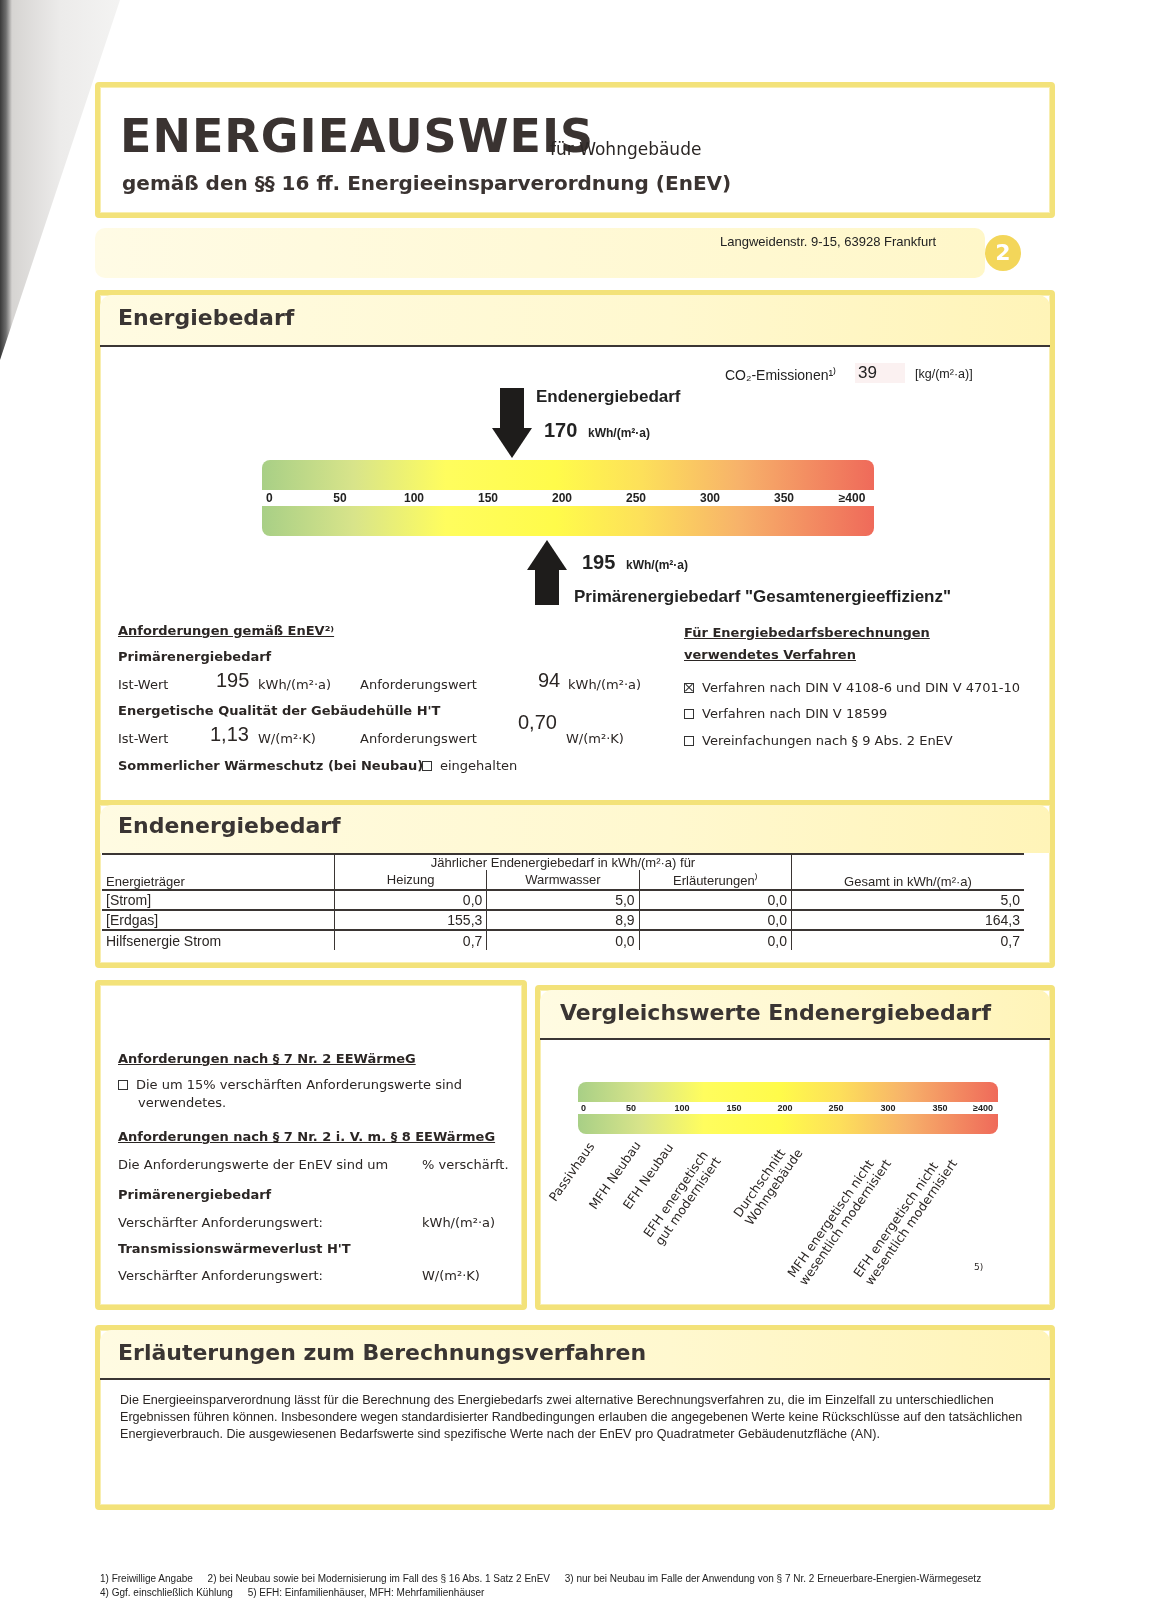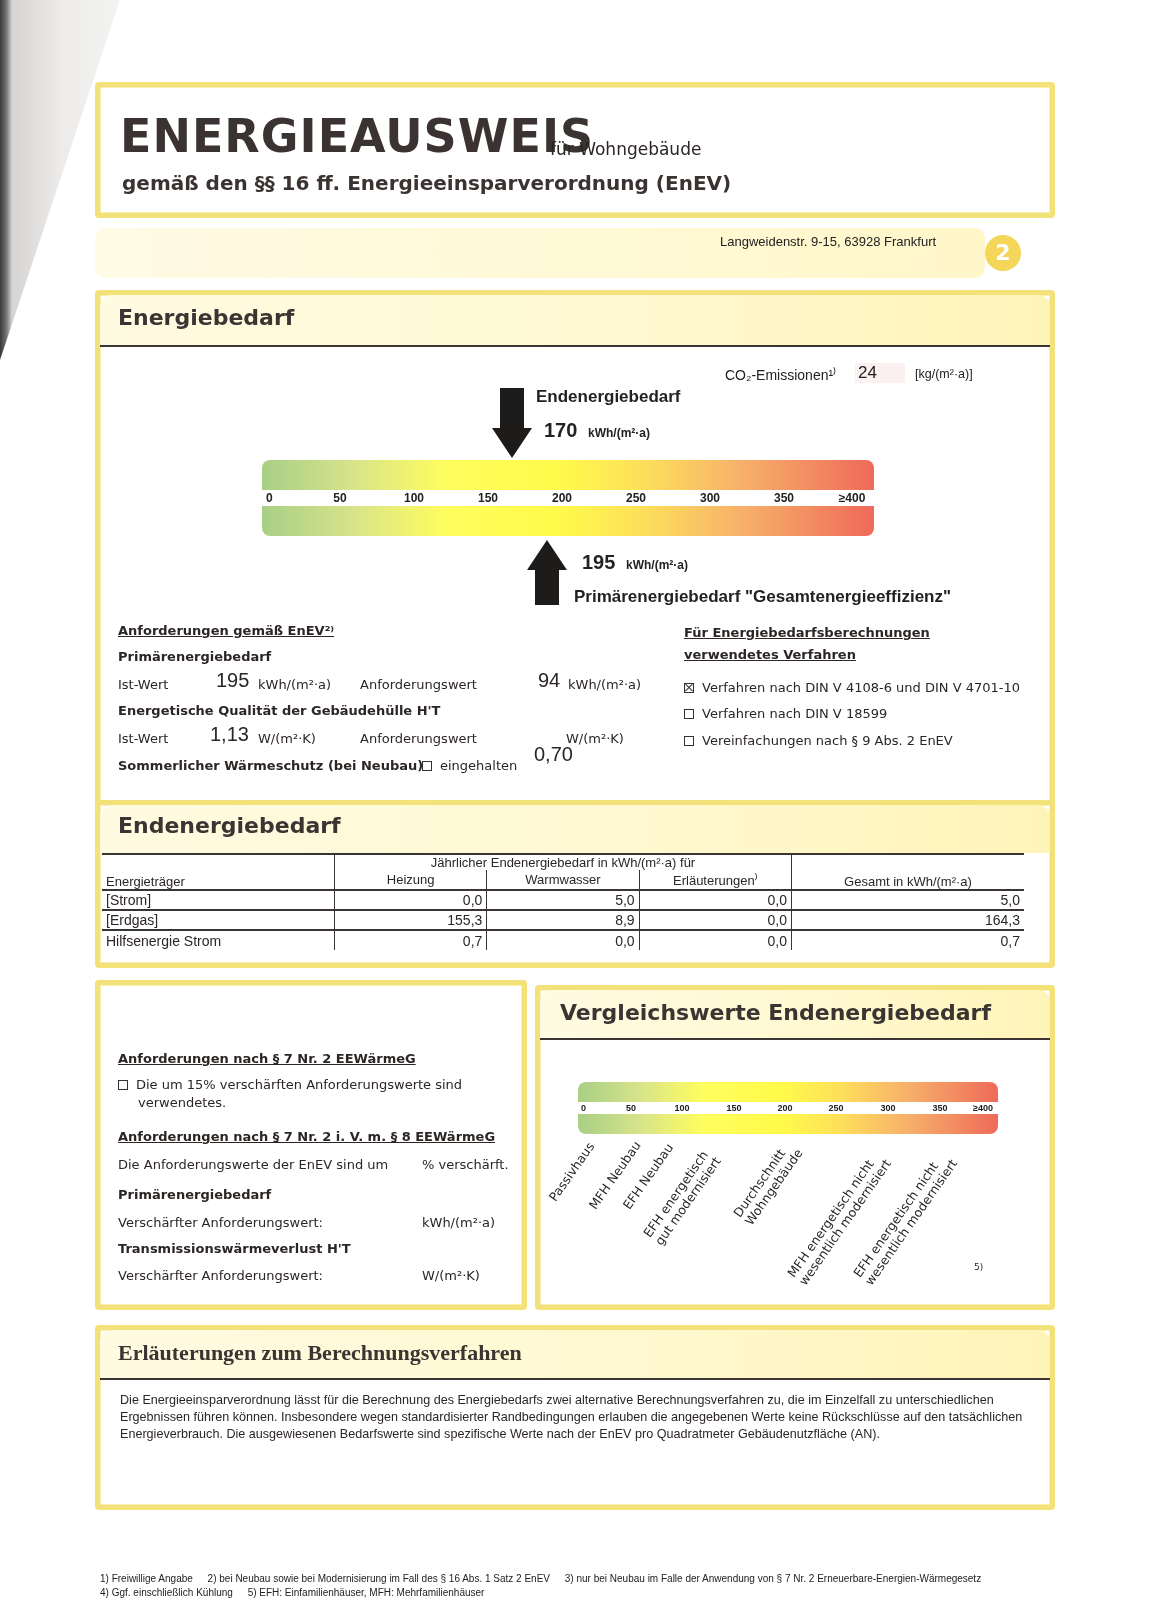--- a/index.html
+++ b/index.html
@@ -83,21 +83,21 @@
   #ver-box .box-head { height: 50px; }
   #ver-box .box-head .ttl { top: 10px; font-size: 22px; left: 20px; }
   #ver-scale { left: 38px; top: 92px; width: 420px; height: 52px; }
   #ver-scale .gap { top: 20px; height: 12px; }
   #ver-scale .tick { top: 20px; font-size: 9px; line-height: 12px; }
   .rot-label { position: absolute; font-size: 12.5px; transform-origin: left bottom; transform: rotate(-55deg); white-space: pre; line-height: 14px; color: #2b2624; }
 
   
   #erl-box { left: 95px; top: 1325px; width: 960px; height: 185px; }
   #erl-box .box-head { height: 50px; }
-  #erl-box .box-head .ttl { top: 10px; font-size: 22px; font-family: Liberation Serif, serif; }
+  #erl-box .box-head .ttl { top: 10px; font-size: 22px; }
   #erl-text { position: absolute; left: 20px; top: 62px; width: 905px; font-family: "Liberation Sans", sans-serif; font-size: 12.6px; line-height: 17px; }
 
   #footnotes { position: absolute; left: 100px; top: 1524px; width: 940px; font-family: "Liberation Sans", sans-serif; font-size: 10px; line-height: 14px; color: #222; margin-top: 48px; }
   #footnotes span { margin-right: 12px; }
 </style>
 </head>
 <body>
 
 <div class="page-shadow"></div>
 
@@ -111,21 +111,21 @@
   <div id="band-address">Langweidenstr. 9-15, 63928 Frankfurt</div>
 </div>
 <div id="page-badge">2</div>
 
 <div class="box" id="eb-box">
   <div class="box-head">
     <div class="ttl">Energiebedarf</div>
   </div>
 
   <div class="lbl-cond" style="left:625px; top:70px; font-weight:normal; font-size:14px;">CO₂-Emissionen¹⁾</div>
-  <div class="lbl-cond" style="left:755px; top:68px; font-weight:normal; font-size:17px; background:#fbf1f1; padding:0 28px 0 3px;">24</div>
+  <div class="lbl-cond" style="left:755px; top:68px; font-weight:normal; font-size:17px; background:#fbf1f1; padding:0 28px 0 3px;">39</div>
   <div class="lbl-cond" style="left:815px; top:72px; font-weight:normal; font-size:12.5px;">[kg/(m²·a)]</div>
 
   <div class="arrow-shaft" style="left:400px; top:93px; width:24px; height:42px;"></div>
   <div class="arrow-down" style="left:392px; top:133px;"></div>
   <div class="lbl-cond" style="left:436px; top:92px; font-size:17px;">Endenergiebedarf</div>
   <div class="lbl-cond" style="left:444px; top:124px; font-size:20px;">170</div>
   <div class="lbl-cond" style="left:488px; top:131px; font-size:12px;">kWh/(m²·a)</div>
 
   <div class="scale" id="main-scale">
     <div class="gap"></div>
@@ -153,21 +153,21 @@
   <div class="req" style="left:158px; top:382px;">kWh/(m²·a)</div>
   <div class="req" style="left:260px; top:382px;">Anforderungswert</div>
   <div class="req big-num" style="left:438px; top:374px;">94</div>
   <div class="req" style="left:468px; top:382px;">kWh/(m²·a)</div>
 
   <div class="req b" style="left:18px; top:408px;">Energetische Qualität der Gebäudehülle H'T</div>
   <div class="req" style="left:18px; top:436px;">Ist-Wert</div>
   <div class="req big-num" style="left:110px; top:428px;">1,13</div>
   <div class="req" style="left:158px; top:436px;">W/(m²·K)</div>
   <div class="req" style="left:260px; top:436px;">Anforderungswert</div>
-  <div class="req big-num" style="left:418px; top:448px;margin-left:16px;">0,70</div>
+  <div class="req big-num" style="left:418px; top:416px;">0,70</div>
   <div class="req" style="left:466px; top:436px;">W/(m²·K)</div>
 
   <div class="req b" style="left:18px; top:463px;">Sommerlicher Wärmeschutz (bei Neubau)</div>
   <div class="req" style="left:322px; top:463px;"><span class="chk"></span><span>eingehalten</span></div>
 
   <div class="req ul" style="left:584px; top:330px;">Für Energiebedarfsberechnungen</div>
   <div class="req ul" style="left:584px; top:352px;">verwendetes Verfahren</div>
   <div class="req" style="left:584px; top:385px;"><span class="chk x"></span><span>Verfahren nach DIN V 4108-6 und DIN V 4701-10</span></div>
   <div class="req" style="left:584px; top:411px;"><span class="chk"></span><span>Verfahren nach DIN V 18599</span></div>
   <div class="req" style="left:584px; top:438px;"><span class="chk"></span><span>Vereinfachungen nach § 9 Abs. 2 EnEV</span></div>

